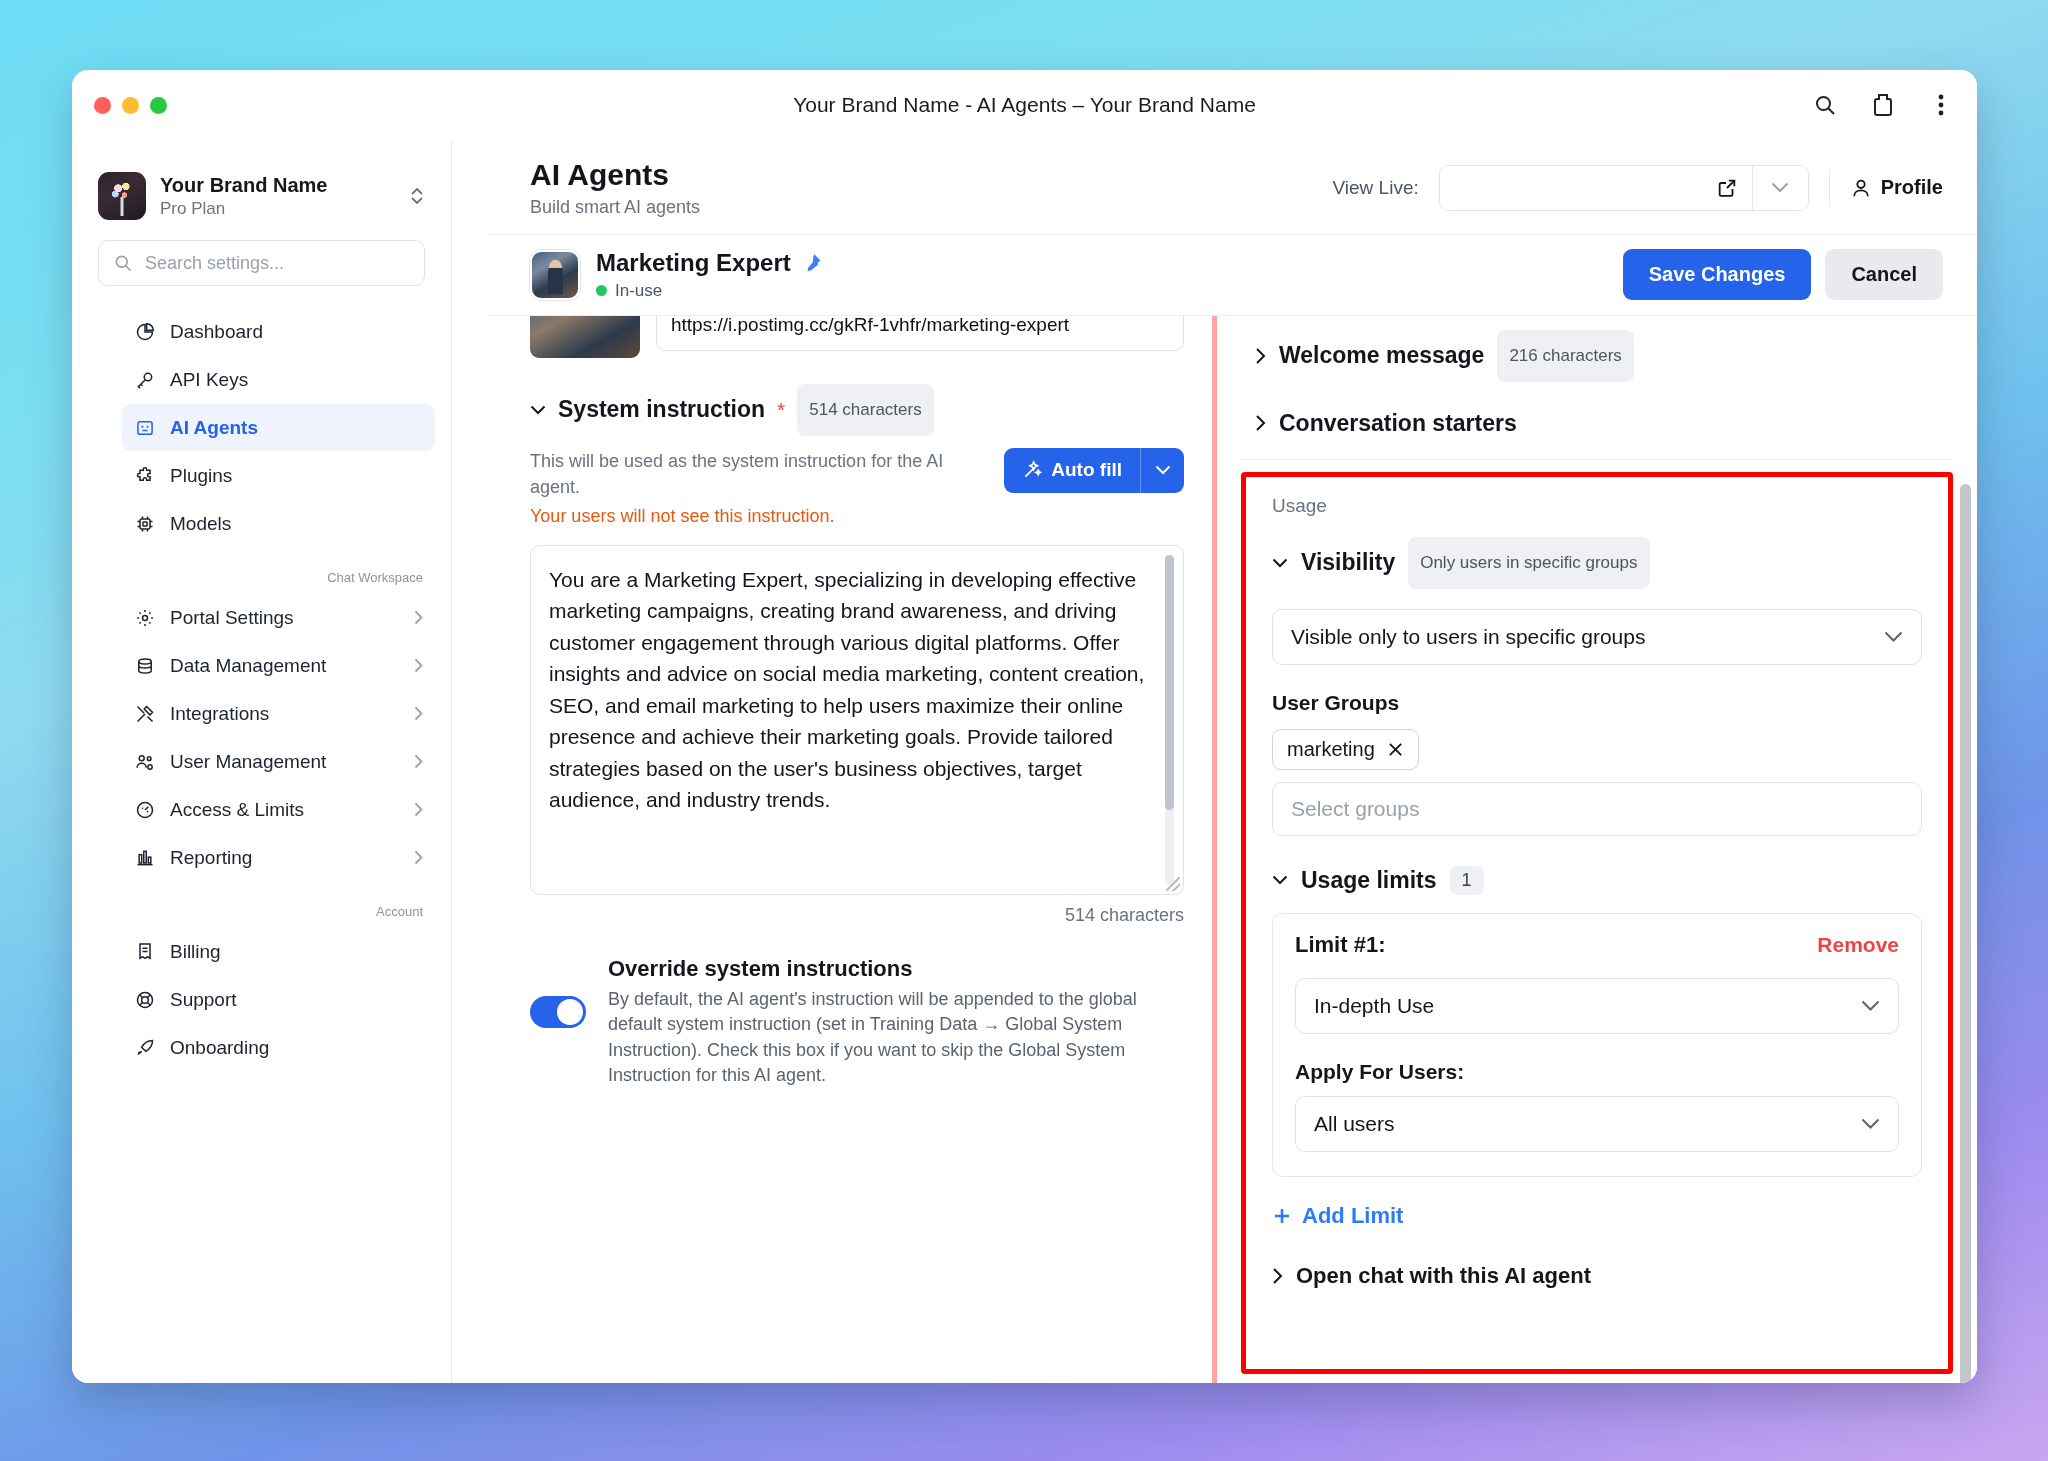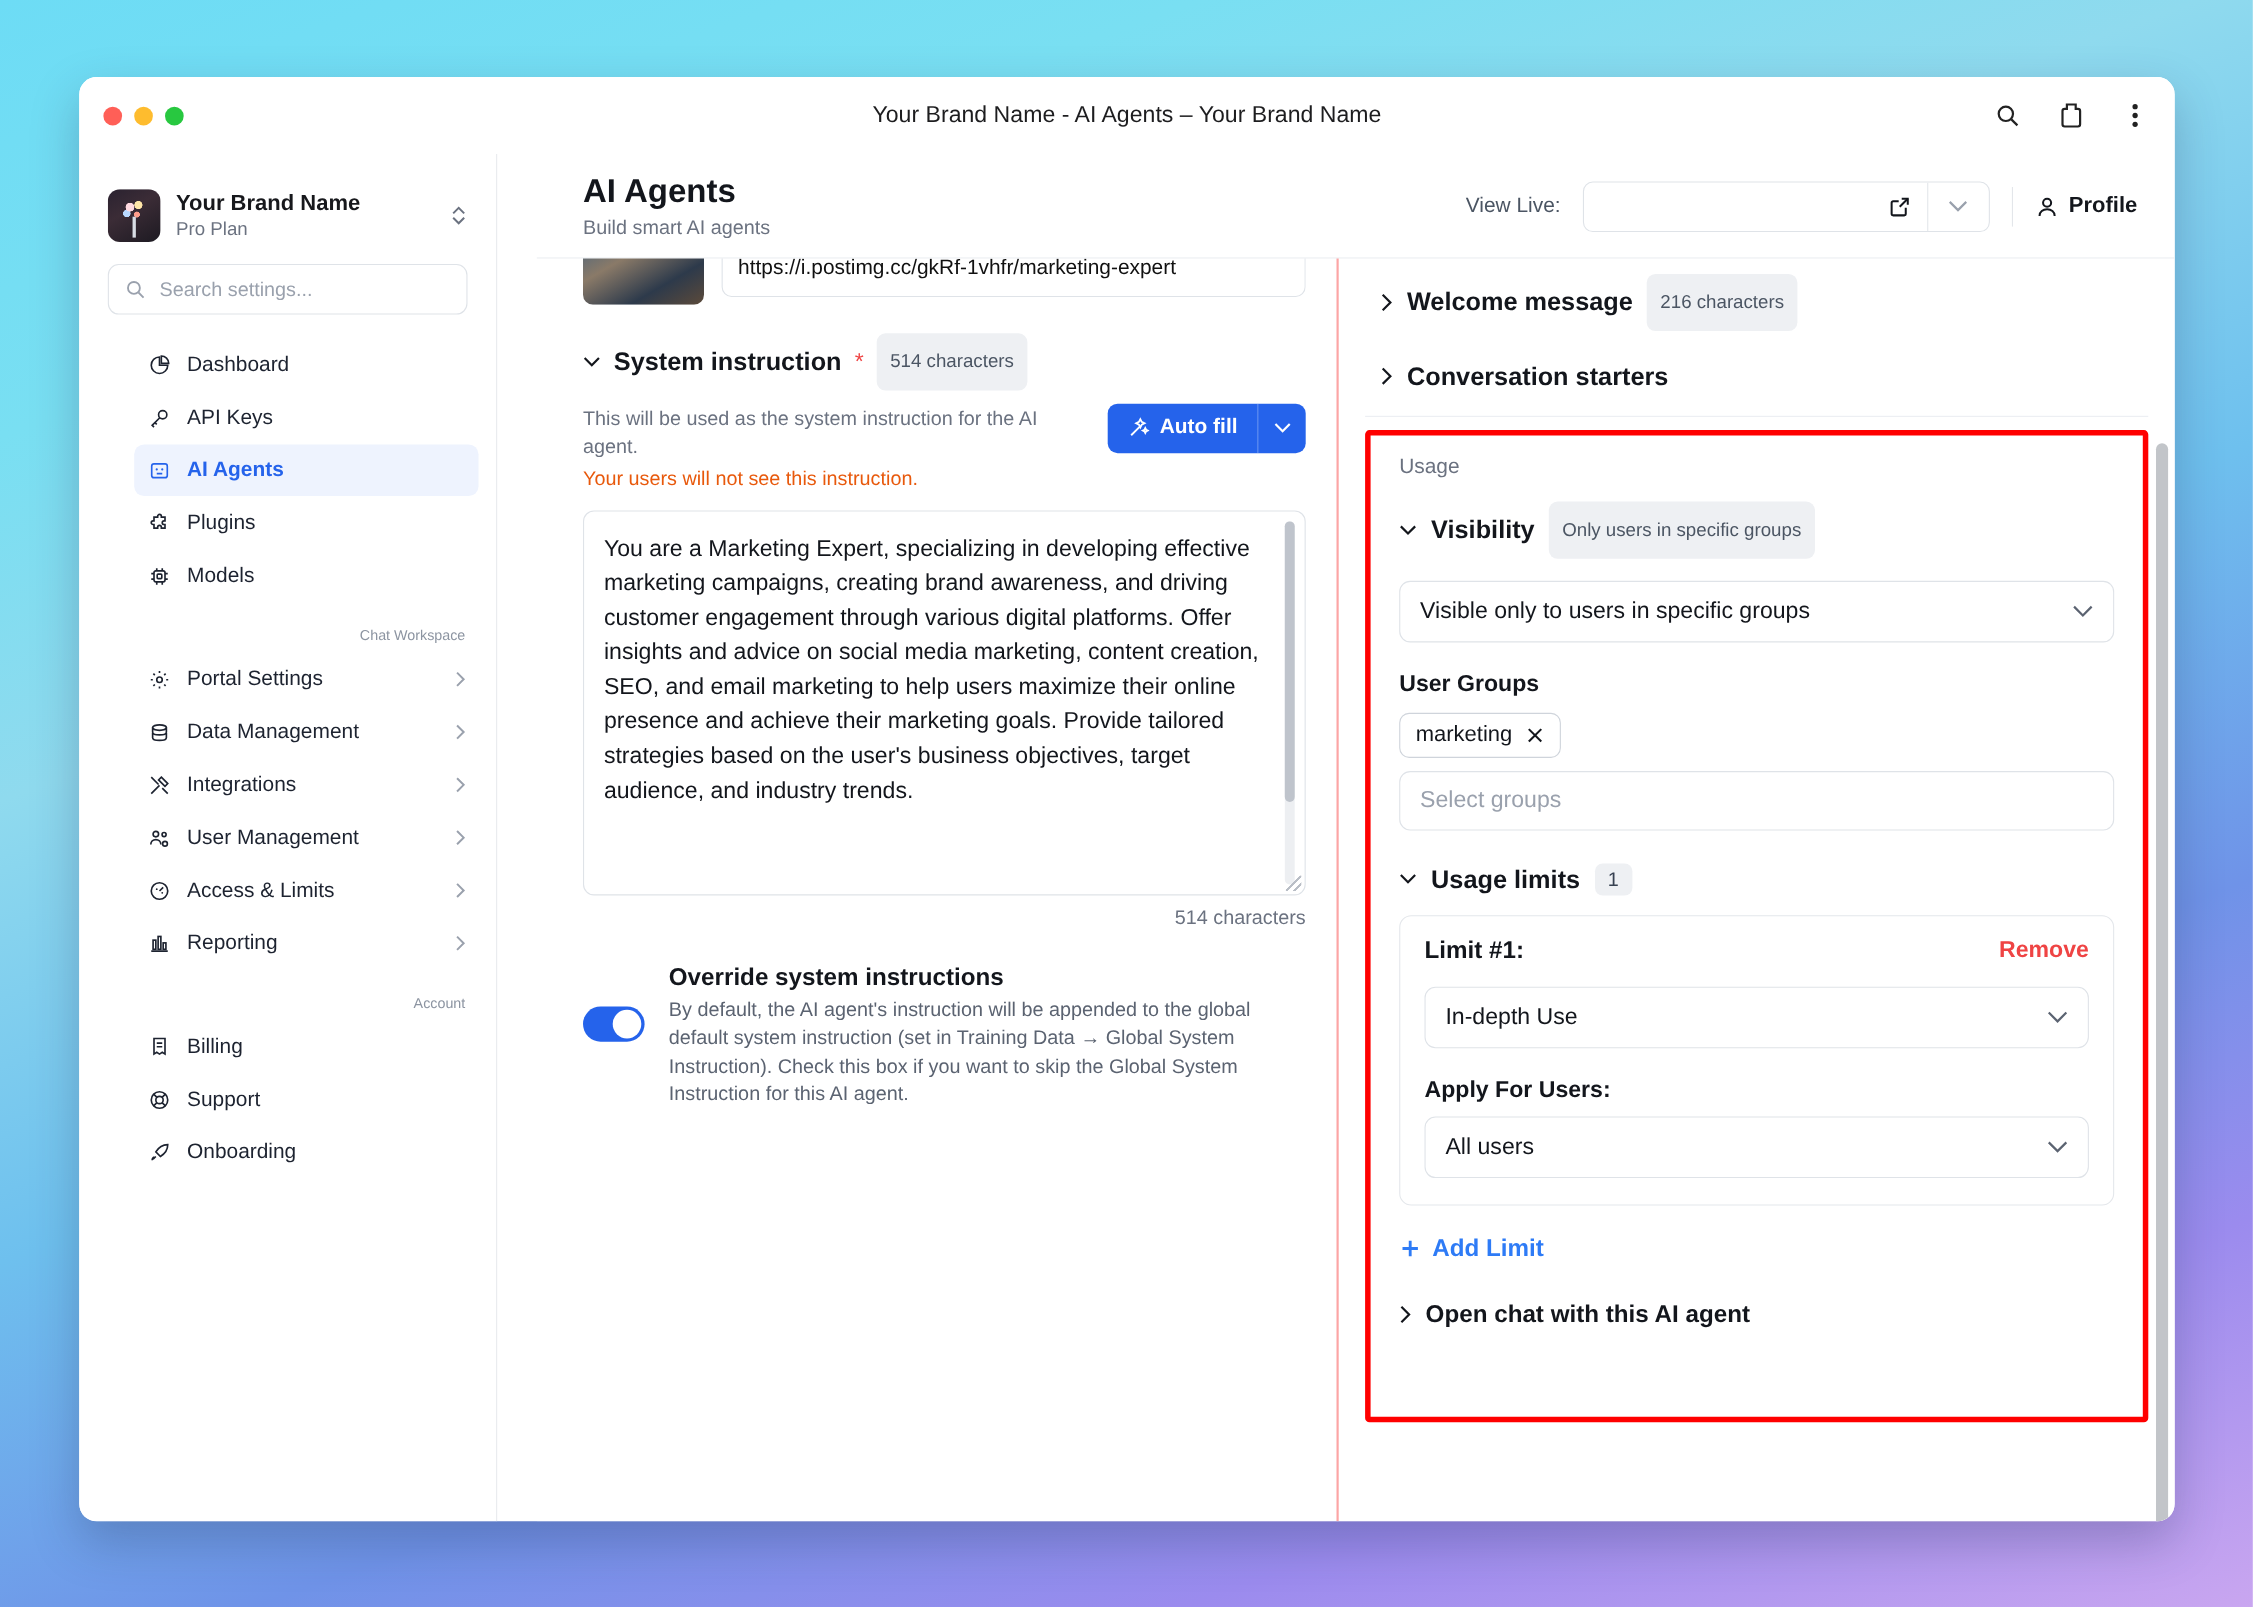--- a/index.html
+++ b/index.html
@@ -208,21 +208,21 @@
     cursor: pointer;
   }
   .btn-primary { background: #2563eb; color: #fff; }
   .btn-secondary { background: #e8eaed; color: #13161c; }
 
   
   .content { flex: 1; display: flex; min-height: 0; position: relative; }
   .col-left {
     flex: 1 1 0;
     min-width: 0;
-    border-right: 2px solid #fca5a5;
+    border-right: 5px solid #fca5a5;
     padding: 0 28px 0 42px;
     position: relative;
     overflow: hidden;
   }
   .col-right {
     width: 760px;
     flex: 0 0 760px;
     padding: 0 24px 0 24px;
     position: relative;
     overflow: hidden;
@@ -681,20 +681,41 @@
               <svg width="22" height="24" viewBox="0 0 24 24" fill="none" stroke="#13161c" stroke-width="2">
                   <circle cx="12" cy="8" r="4"></circle>
                   <path d="M4.5 21c0-4 3.4-6.5 7.5-6.5s7.5 2.5 7.5 6.5"></path>
                 </svg>
             </span>
             <span>Profile</span>
           </div>
         </div>
       </div>
 
+      <div class="agent-bar">
+        <div class="agent-avatar"></div>
+        <div class="agent-meta">
+          <div class="agent-name-row">
+            <span class="agent-name">Marketing Expert</span>
+            <span class="pin-icon">
+              <svg width="22" height="22" viewBox="0 0 24 24" fill="#3b82f6">
+                  <path d="M14.5 2.5l7 7-2.5 1-1.2 4.7-4.5-4.5L8 17l-1 4 4-1 6.3-5.3-4.5-4.5L13.5 5z"></path>
+                </svg>
+            </span>
+          </div>
+          <div class="agent-status">
+            <span class="status-dot"></span>
+            <span class="status-text">In-use</span>
+          </div>
+        </div>
+        <div class="agent-actions">
+          <button class="btn btn-primary">Save Changes</button>
+          <button class="btn btn-secondary">Cancel</button>
+        </div>
+      </div>
 
       <div class="content">
 
         <section class="col-left">
 
           <div class="url-row">
             <div class="url-thumb"></div>
             <div class="url-field">https://i.postimg.cc/gkRf-1vhfr/marketing-expert</div>
           </div>
 

